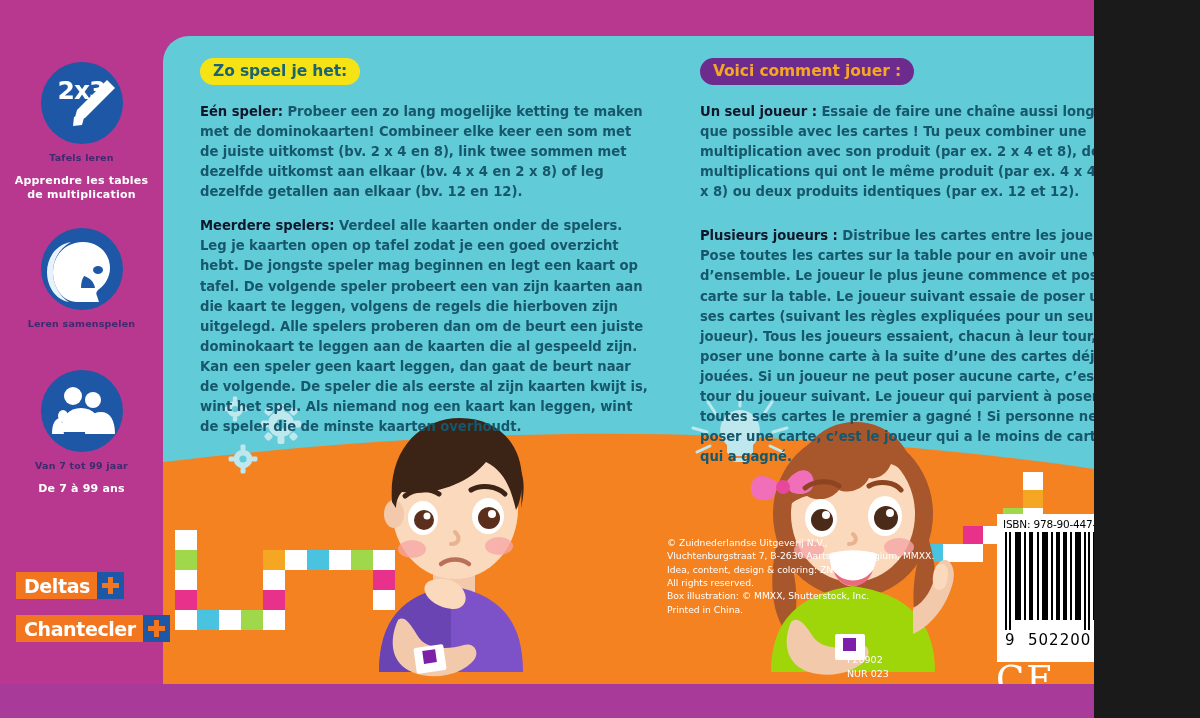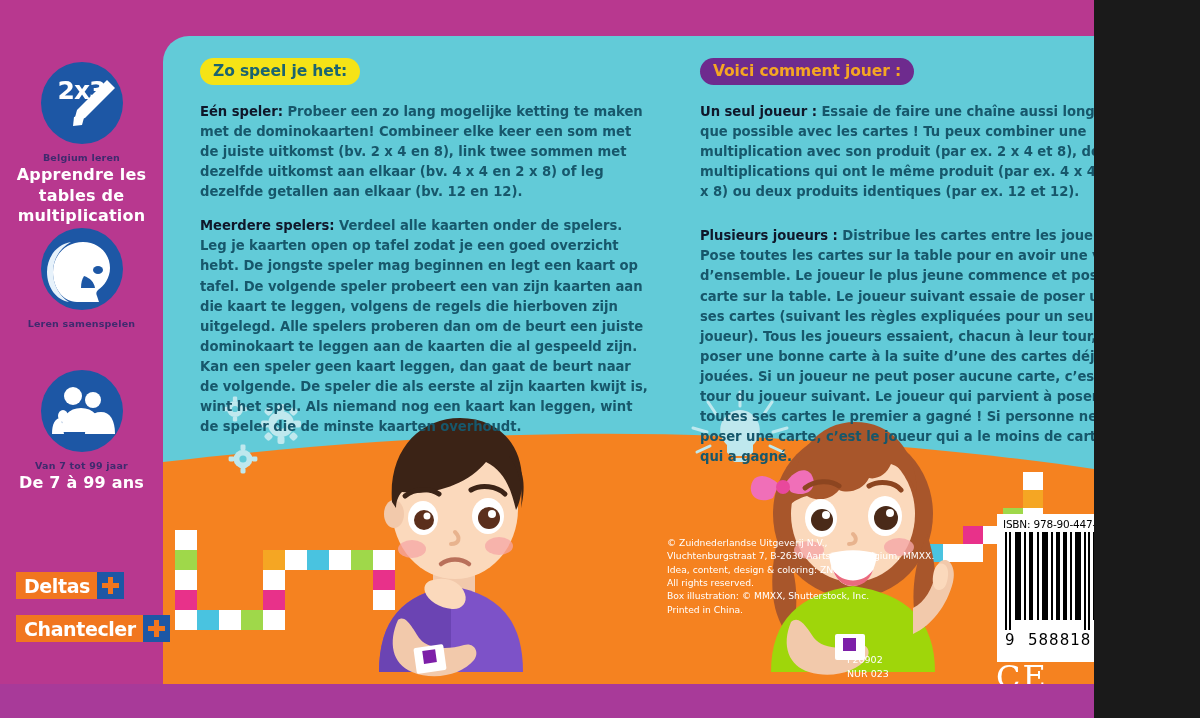--- a/index.html
+++ b/index.html
@@ -41,22 +41,22 @@
   .badge-circle{
     width:82px;height:82px;border-radius:50%;
     background:#1d57a5;margin:0 auto;position:relative;
   }
   .side-label-nl{
     color:#3f2a6e;font-size:9.5px;font-weight:bold;
     letter-spacing:.2px;margin-top:8px;line-height:1.25;
     font-family:"DejaVu Sans",sans-serif;
   }
   .side-label-fr{
-    color:#ffffff;font-size:16px;font-weight:bold;
-    letter-spacing:.2px;margin-top:1px;line-height:1.3;
+    color:#ffffff;font-size:11px;font-weight:bold;
+    letter-spacing:.2px;margin-top:10px;line-height:1.3;
     padding:0 6px;
     font-family:"DejaVu Sans",sans-serif;
   }
   .badge-text{
     position:absolute;left:0;top:14px;width:100%;
     color:#fff;font-size:25px;font-weight:bold;
     font-family:"DejaVu Sans",sans-serif;
     letter-spacing:-1px;
   }
 
@@ -113,21 +113,21 @@
     font-size:9.2px;line-height:1.45;
     font-family:"DejaVu Sans",sans-serif;
   }
   .codes{
     position:absolute;right:218px;top:617px;width:120px;
     text-align:left;color:#ffffff;font-size:9.5px;line-height:1.5;
     font-family:"DejaVu Sans",sans-serif;
   }
   .ce-mark{
     position:absolute;left:833px;top:622px;
-    color:#ffffff;font-size:32px;font-weight:300;
+    color:#ffffff;font-size:37px;font-weight:300;
     font-family:"DejaVu Serif",serif;letter-spacing:2px;
   }
 
   
   .barcode-box{
     position:absolute;left:997px;top:514px;
     width:178px;height:148px;background:#ffffff;
     padding:4px 6px 2px 6px;box-sizing:border-box;
   }
   .isbn-label{
@@ -395,40 +395,40 @@
         <rect x="130" y="0" width="2" height="88"></rect>
         <rect x="135" y="0" width="6" height="88"></rect>
         <rect x="144" y="0" width="2" height="88"></rect>
         <rect x="149" y="0" width="4" height="88"></rect>
         <rect x="157" y="0" width="2" height="98"></rect>
         <rect x="161" y="0" width="2" height="98"></rect>
       </g>
     </svg>
     <div class="barcode-digits">
       <span>9</span>
-      <span>588818</span>
+      <span>502200</span>
       <span>758283</span>
     </div>
   </div>
 
   <div class="bottom-band"></div>
 
   <div class="sidebar">
 
     <div class="side-item" style="top:62px;">
       <div class="badge-circle">
         <div class="badge-text">2x3</div>
         <svg width="82" height="82" viewBox="0 0 82 82" style="position:absolute;left:0;top:0;">
           <g fill="#ffffff">
             <path d="M66 18 l8 8 l-30 30 l-11 3 l3 -11 z"></path>
             <path d="M33 55 l11 -3 l-3 11 l-9 1 z"></path>
           </g>
         </svg>
       </div>
-      <div class="side-label-nl">Belgium leren</div>
+      <div class="side-label-nl">Tafels leren</div>
       <div class="side-label-fr">Apprendre les tables de multiplication</div>
     </div>
 
     <div class="side-item" style="top:228px;">
       <div class="badge-circle">
         <svg width="82" height="82" viewBox="0 0 82 82" style="position:absolute;left:0;top:0;">
           <path d="M42 14 c16 0 27 12 27 26 c0 10 -6 18 -12 22 c-2 2 -2 4 -1 6 l2 6 l-22 0 c-14 0 -24 -14 -24 -30 c0 -17 13 -30 30 -30 z" fill="#ffffff"></path>
           <path d="M30 14 c-14 2 -24 15 -24 30 c0 15 9 28 22 30 c-10 -6 -16 -18 -16 -30 c0 -13 7 -24 18 -30 z" fill="#e7f2fb"></path>
           <path d="M43 48 c6 2 10 6 11 12 l-14 0 c0 -5 1 -9 3 -12 z" fill="#1d57a5"></path>
           <ellipse cx="57" cy="42" rx="5" ry="4" fill="#1d57a5"></ellipse>

